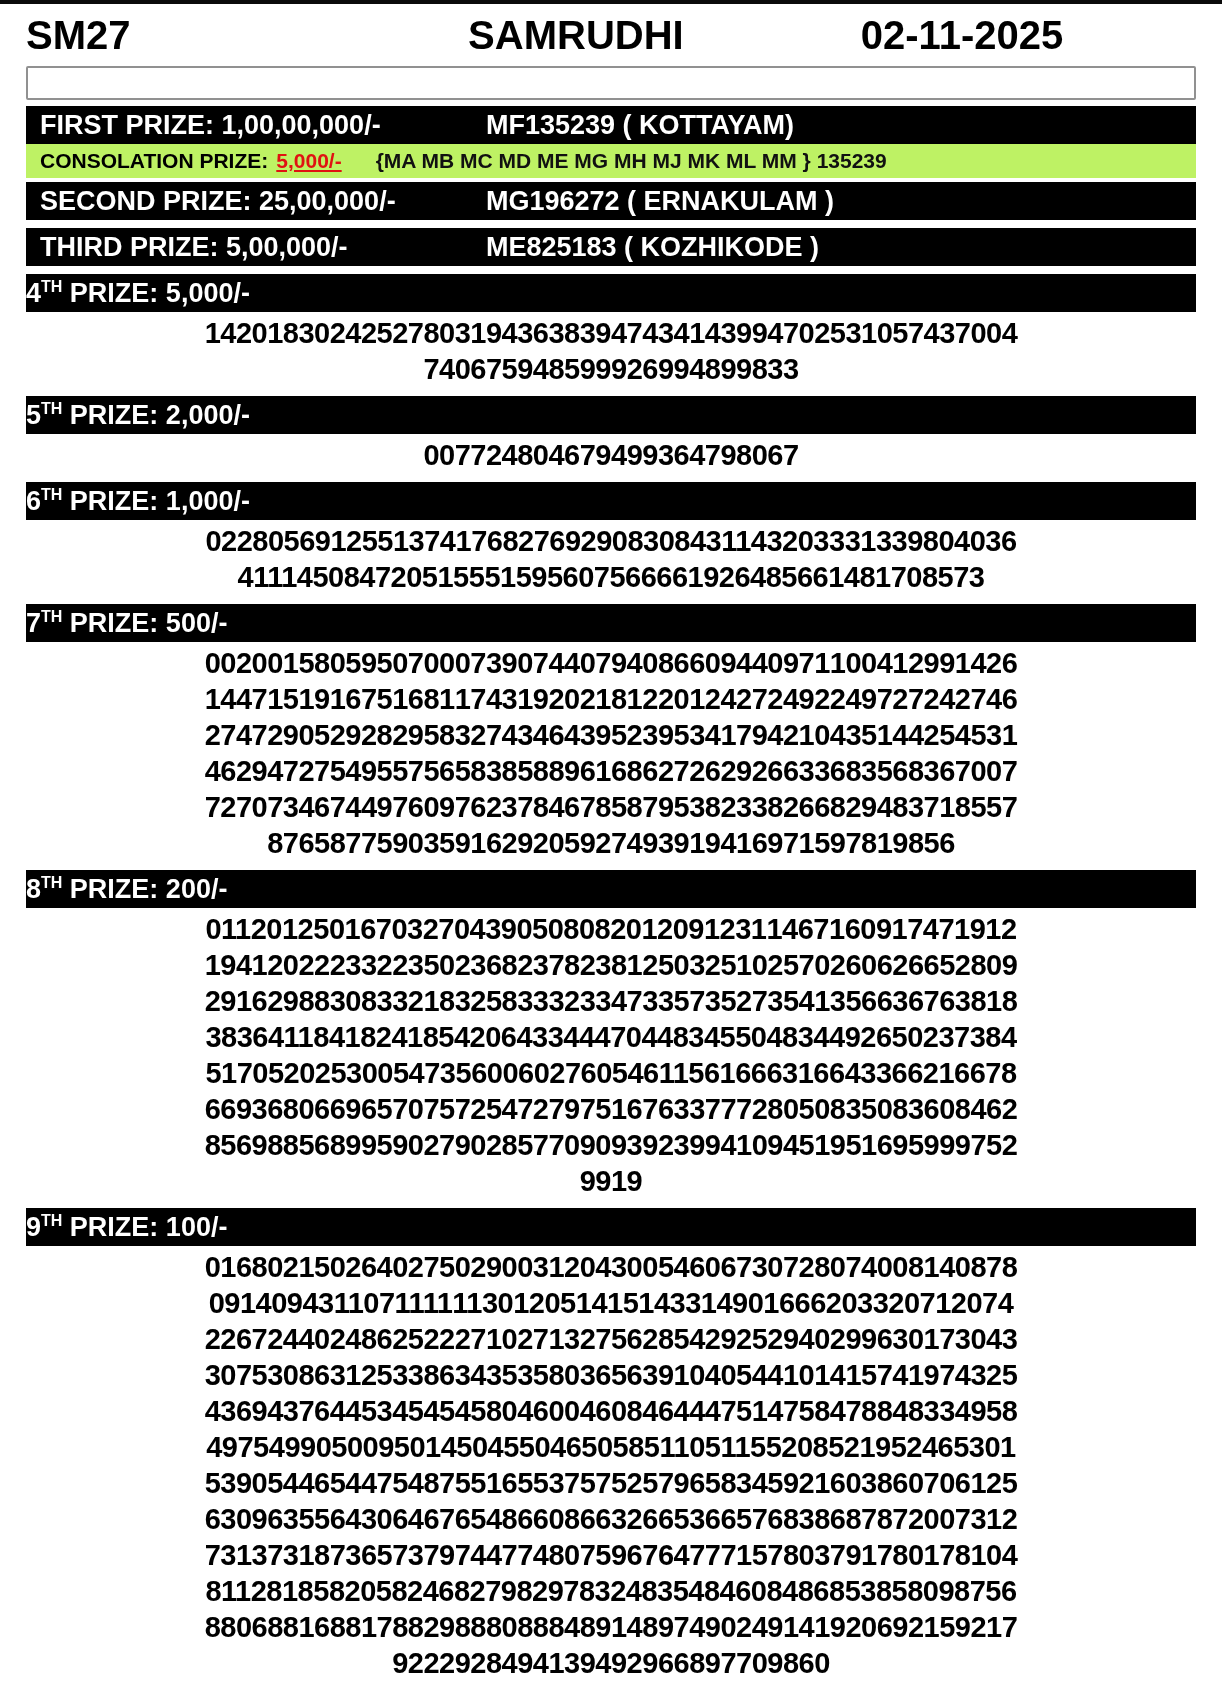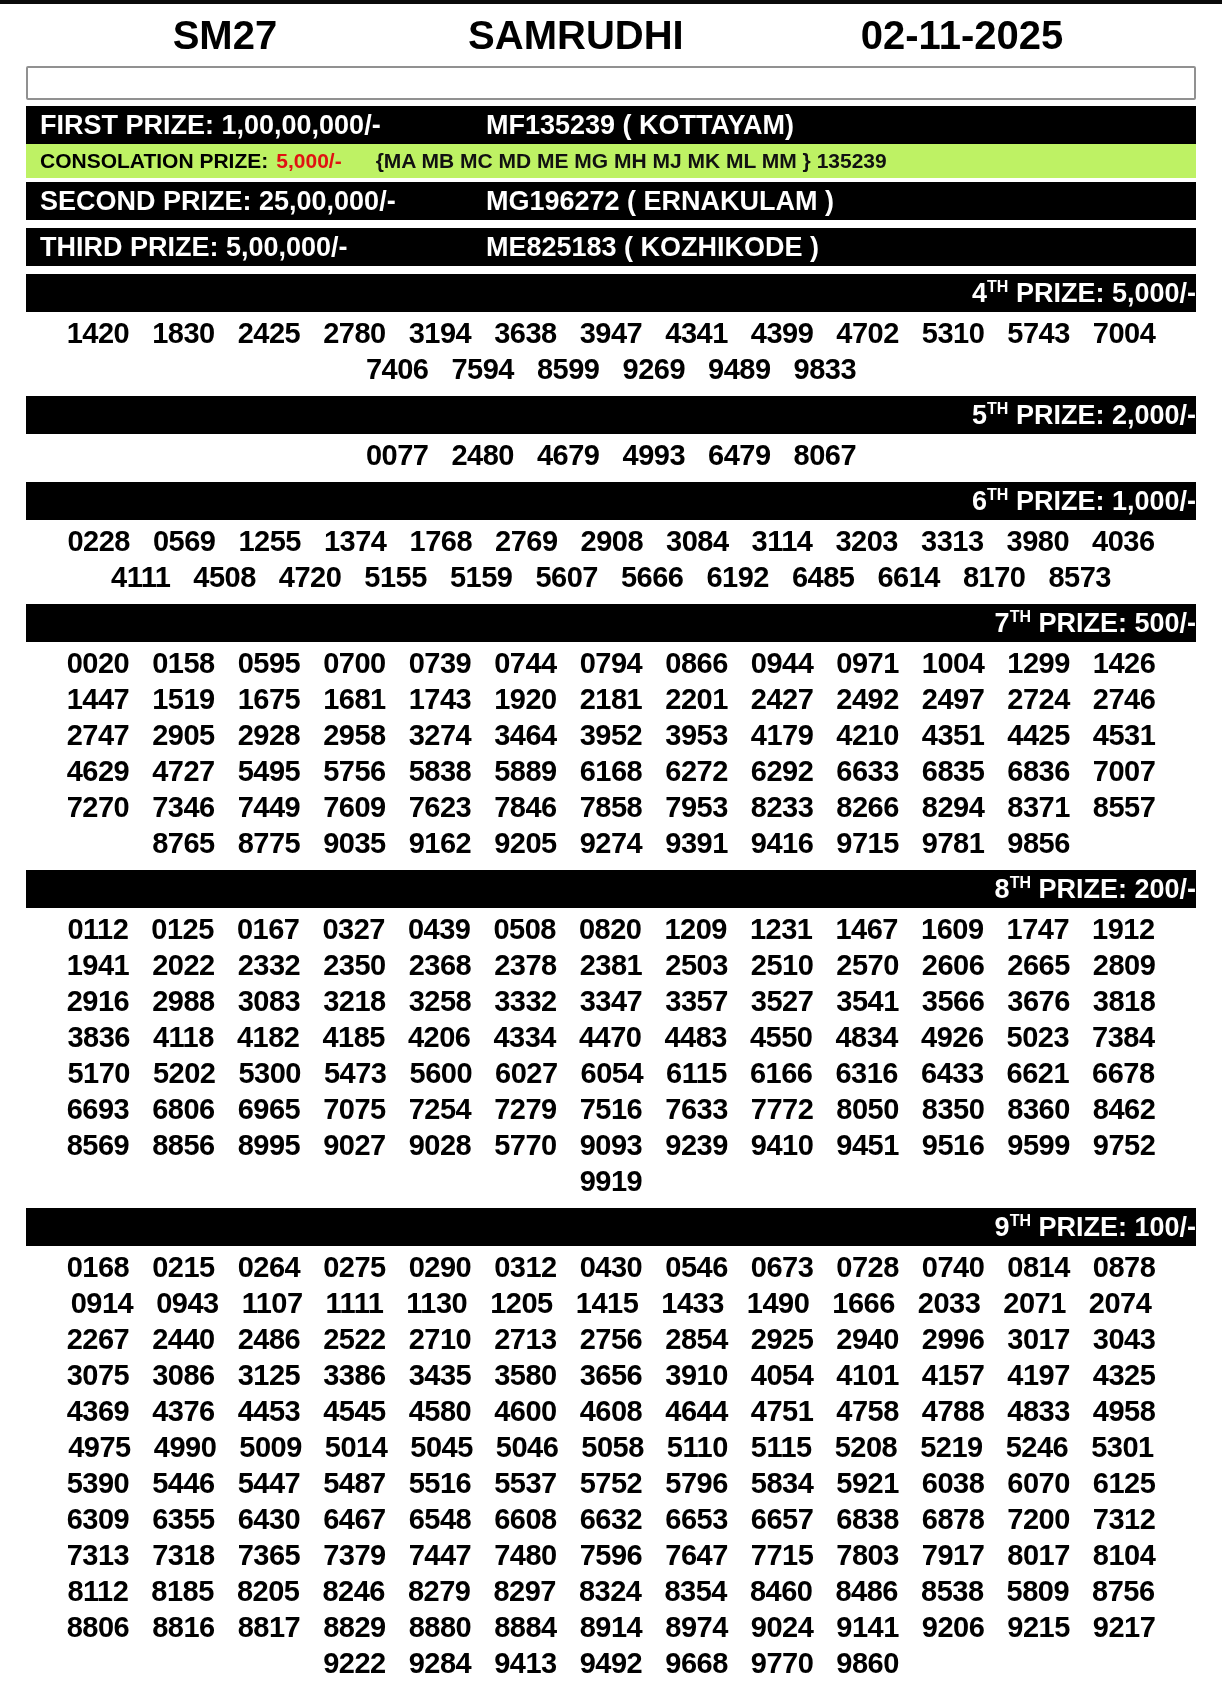--- a/index.html
+++ b/index.html
@@ -22,21 +22,21 @@
   }
   .page {
     padding: 0 26px;
   }
   .header-row {
     display: flex;
     align-items: center;
     height: 58px;
     margin-top: 2px;
   }
-  .header-row .h-code  { width: 34%; text-align: center; font-size: 40px; letter-spacing: 0px; }
+  .header-row .h-code  { width: 34%; text-align: left; font-size: 40px; letter-spacing: 0px; }
   .header-row .h-name  { width: 26%; text-align: center; font-size: 40px; }
   .header-row .h-date  { width: 40%; text-align: center; font-size: 40px; }
   .search-box {
     display: block;
     width: 100%;
     box-sizing: border-box;
     height: 34px;
     border: 2px solid #919191;
     border-radius: 2px;
     background: #fff;
@@ -73,33 +73,32 @@
   .consolation-row .c-amount { color: #e01212; margin-left: 8px; }
   .consolation-row .c-series { margin-left: 34px; color: #111; }
   .mt4 { margin-top: 4px; align-items: flex-end; }
   .mt8 { margin-top: 8px; }
   .tier-section { margin-top: 8px; }
   .tier-heading {
     background: #000;
     color: #fff;
     height: 38px;
     line-height: 38px;
-    text-align: right;
+    text-align: left;
     font-size: 27px;
   }
   .tier-heading sup {
     font-size: 16px;
     vertical-align: super;
     line-height: 0;
   }
   .tier-rows { padding: 3px 0 1px 0; }
   .num-row {
     display: flex;
     justify-content: center;
-    gap: 23px;
     line-height: 36px;
     height: 36px;
     font-size: 29px;
     letter-spacing: -0.5px;
   }
   .num-cell { white-space: nowrap; }
 </style>
 </head>
 <body>
 
@@ -115,21 +114,21 @@
 
   <input class="search-box" type="text" placeholder="" style="">
 
   <div class="prize-bar">
     <span class="bar-label">FIRST PRIZE: 1,00,00,000/-</span>
     <span class="bar-winner">MF135239 ( KOTTAYAM)</span>
   </div>
 
   <div class="consolation-row">
     <span class="c-label">CONSOLATION PRIZE:</span>
-    <span class="c-amount" style="color: rgb(224, 18, 18);">5,000/-</span>
+    <span class="c-amount" style="color: rgb(224, 18, 18); text-decoration: underline;">5,000/-</span>
     <span class="c-series">{MA MB MC MD ME MG MH MJ MK ML MM } 135239</span>
   </div>
 
   <div class="prize-bar mt4">
     <span class="bar-label">SECOND PRIZE: 25,00,000/-</span>
     <span class="bar-winner">MG196272 ( ERNAKULAM )</span>
   </div>
 
   <div class="prize-bar mt8">
     <span class="bar-label">THIRD PRIZE: 5,00,000/-</span>

